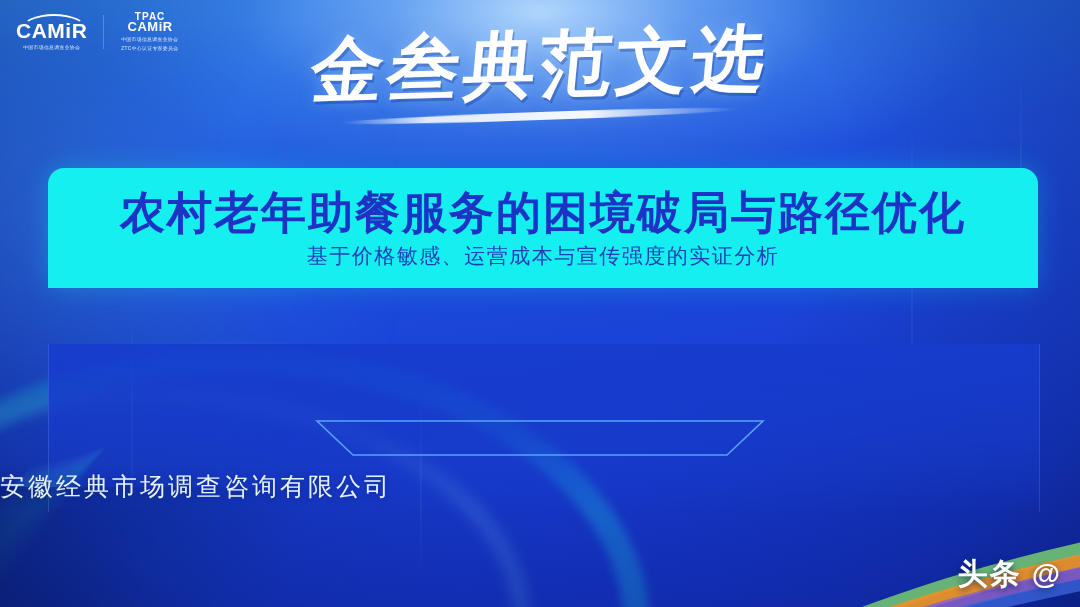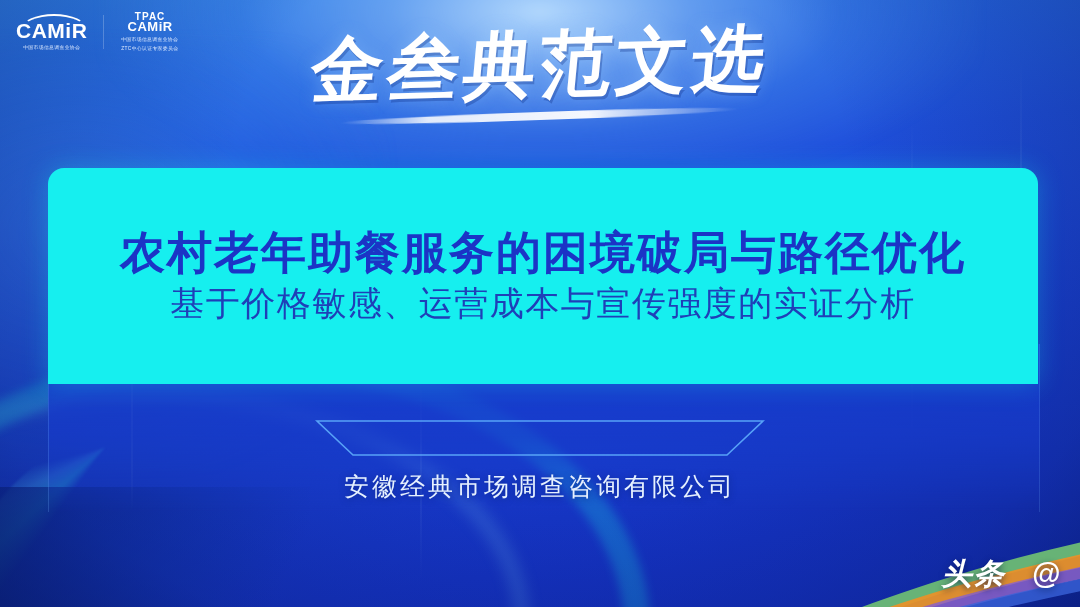--- a/index.html
+++ b/index.html
@@ -178,21 +178,21 @@
     border-radius: 50%;
     filter: blur(.6px);
   }
 
   
   .title-card {
     position: absolute;
     left: 48px;
     top: 168px;
     width: 990px;
-    height: 216px;
+    height: 120px;
     background: #16efef;
     border-radius: 16px 16px 0 0;
     box-shadow: 0 0 26px rgba(20,230,240,0.28);
     z-index: 4;
     display: flex;
     flex-direction: column;
     align-items: center;
     justify-content: center;
   }
   .title-main {
@@ -200,21 +200,21 @@
     font-weight: 800;
     font-size: 45px;
     letter-spacing: 2px;
     line-height: 1.12;
     white-space: nowrap;
   }
   .title-sub {
     margin-top: 4px;
     color: #1f3fb8;
     font-weight: 400;
-    font-size: 34px;
+    font-size: 21px;
     letter-spacing: 1.5px;
     line-height: 1.2;
     white-space: nowrap;
   }
 
   
   .lower-panel {
     position: absolute;
     left: 48px;
     top: 344px;
@@ -251,40 +251,38 @@
     width: 450px;
     height: 38px;
     z-index: 5;
   }
 
   
   .org {
     position: absolute;
     left: 0; right: 0;
     top: 470px;
-    text-align: center;
     color: #e6f1ff;
     font-size: 25px;
     letter-spacing: 3px;
     font-weight: 400;
     text-shadow: 0 1px 6px rgba(8,30,100,0.55);
     z-index: 6;
     white-space: nowrap;
   }
 
   
   .watermark {
     position: absolute;
     right: 16px;
     bottom: 12px;
     z-index: 8;
     display: flex;
     align-items: center;
-    gap: 24px;
-    font-style: italic;
+    gap: 8px;
   }
   .watermark-ribbon {
     position: absolute;
     right: -10px;
     bottom: -34px;
     width: 290px;
     height: 120px;
     pointer-events: none;
     z-index: 7;
   }

